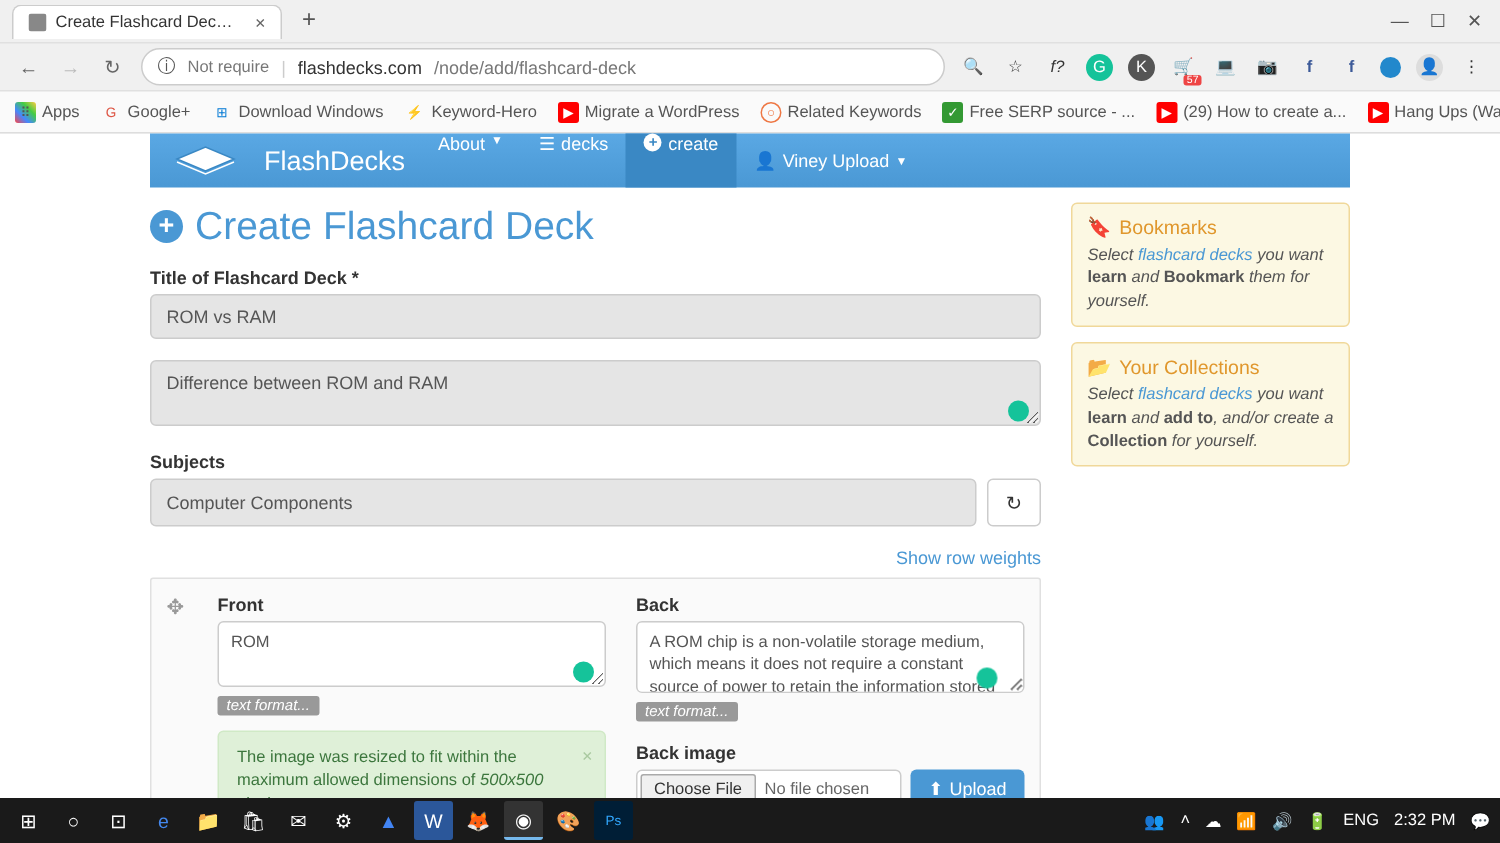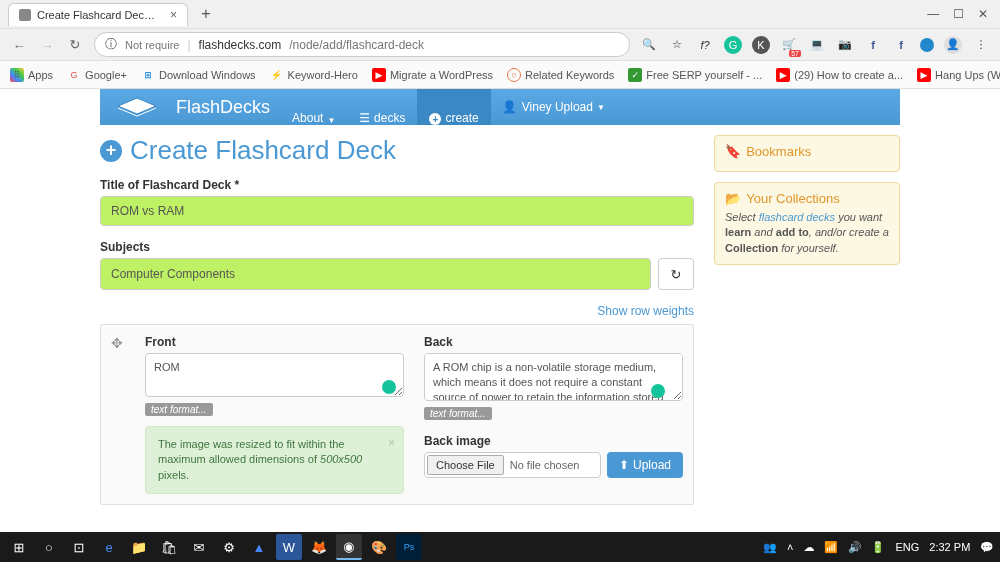--- a/index.html
+++ b/index.html
@@ -28,36 +28,36 @@
     
     .bookmarks-row { display: flex; align-items: center; height: 28px; padding: 0 10px; gap: 14px; font-size: 11px; border-top: 1px solid #e0e0e0; background: #fafafa; overflow: hidden; }
     .bookmark-item { display: flex; align-items: center; gap: 4px; color: #555; cursor: pointer; white-space: nowrap; }
     .bm-icon { width: 14px; height: 14px; display: inline-flex; align-items: center; justify-content: center; border-radius: 2px; font-size: 9px; }
     
     
     .page { display: flex; flex-direction: column; }
     .navbar { background: #4a98d4; background: linear-gradient(#5aa8e4, #4a98d4); color: #fff; display: flex; align-items: center; height: 36px; width: 800px; margin: 0 auto; }
     .navbar-logo { padding: 0 14px; }
     .navbar-brand { font-size: 18px; padding: 0 10px 0 2px; cursor: pointer; }
-    .navbar-item { padding: 0 12px; font-size: 12px; cursor: pointer; height: 36px; display: flex; align-items: flex-end; gap: 4px; }
+    .navbar-item { padding: 0 12px; font-size: 12px; cursor: pointer; height: 36px; display: flex; align-items: flex-start; gap: 4px; }
     .navbar-item.active { background: #3a88c4; }
     .navbar-user { display: flex; align-items: center; gap: 4px; }
     .caret { font-size: 8px; }
     
     .content-wrap { width: 800px; margin: 0 auto; display: flex; gap: 20px; padding: 10px 0; }
     .main-col { flex: 1; }
     .side-col { width: 186px; }
     
     .page-title-wrap { display: flex; align-items: center; gap: 8px; margin-bottom: 12px; }
     .page-title-icon { width: 22px; height: 22px; background: #4a98d4; border-radius: 50%; color: #fff; display: flex; align-items: center; justify-content: center; font-size: 18px; font-weight: bold; }
     .page-title { font-size: 26px; color: #4a98d4; font-weight: normal; }
     
     .form-label { font-weight: bold; font-size: 12px; margin-bottom: 4px; display: block; color: #333; }
     .form-group { margin-bottom: 14px; }
-    .form-input, .form-textarea { width: 100%; border: 1px solid #ccc; border-radius: 4px; padding: 7px 10px; font-size: 12px; color: #555; background: #bef264; }
+    .form-input, .form-textarea { width: 100%; border: 1px solid #ccc; border-radius: 4px; padding: 7px 10px; font-size: 12px; color: #555; background: #e5e5e5; }
     .form-textarea { resize: vertical; min-height: 44px; position: relative; }
     .textarea-wrap { position: relative; }
     .grammarly { position: absolute; right: 8px; bottom: 6px; width: 14px; height: 14px; background: #15c39a; border-radius: 50%; }
     
     .refresh-btn { width: 36px; height: 32px; border: 1px solid #ccc; border-radius: 4px; display: flex; align-items: center; justify-content: center; cursor: pointer; }
     .subject-row { display: flex; gap: 7px; }
     .subject-row .form-input { flex: 1; }
     
     .row-weights-link { text-align: right; color: #4a98d4; font-size: 12px; cursor: pointer; margin: 6px 0; }
     
@@ -158,21 +158,21 @@
     <span class="bookmark-item">
         <span class="bm-icon" style="background:#f00;color:#fff">▶</span>
         <span>Migrate a WordPress</span>
       </span>
     <span class="bookmark-item">
         <span class="bm-icon" style="border:1px solid #e74;border-radius:50%;color:#e74">○</span>
         <span>Related Keywords</span>
       </span>
     <span class="bookmark-item">
         <span class="bm-icon" style="background:#393;color:#fff">✓</span>
-        <span>Free SERP yourself - ...</span>
+        <span>Free SERP source - ...</span>
       </span>
     <span class="bookmark-item">
         <span class="bm-icon" style="background:#f00;color:#fff">▶</span>
         <span>(29) How to create a...</span>
       </span>
     <span class="bookmark-item">
         <span class="bm-icon" style="background:#f00;color:#fff">▶</span>
         <span>Hang Ups (Want You</span>
       </span>
 
@@ -213,20 +213,24 @@
         <div class="page-title-icon">+</div>
         <h1 class="page-title">Create Flashcard Deck</h1>
       </div>
 
       <div class="form-group">
         <label class="form-label">Title of Flashcard Deck *</label>
         <input class="form-input" value="ROM vs RAM" style="">
       </div>
 
       <div class="form-group">
+        <div class="textarea-wrap">
+          <textarea class="form-textarea" style="">Difference between ROM and RAM</textarea>
+          <div class="grammarly"></div>
+        </div>
       </div>
 
       <div class="form-group">
         <label class="form-label">Subjects</label>
         <div class="subject-row">
           <input class="form-input" value="Computer Components" style="">
           <div class="refresh-btn">↻</div>
         </div>
       </div>
 
@@ -270,20 +274,23 @@
         </div>
       </div>
     </div>
 
     <div class="side-col">
       <div class="panel">
         <div class="panel-title">
             <span>🔖</span>
             <span>Bookmarks</span>
           </div>
+        <div class="panel-text">
+          <span>Select </span><a>flashcard decks</a><span> you want </span><b>learn</b><span> and </span><b>Bookmark</b><span> them for yourself.</span>
+        </div>
       </div>
       <div class="panel">
         <div class="panel-title">
             <span>📂</span>
             <span>Your Collections</span>
           </div>
         <div class="panel-text">
           <span>Select </span><a>flashcard decks</a><span> you want </span><b>learn</b><span> and </span><b>add to</b><span>, and/or create a </span><b>Collection</b><span> for yourself.</span>
         </div>
       </div>

